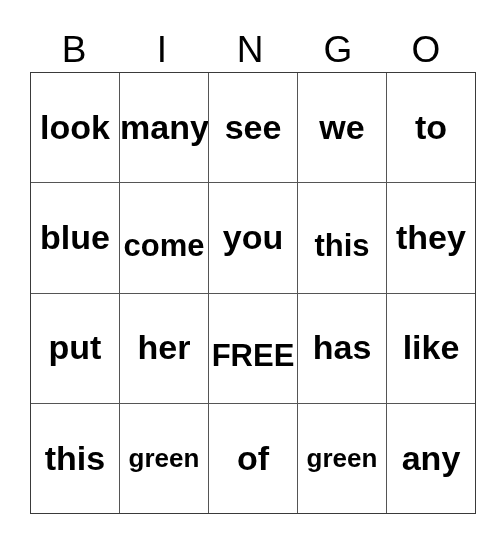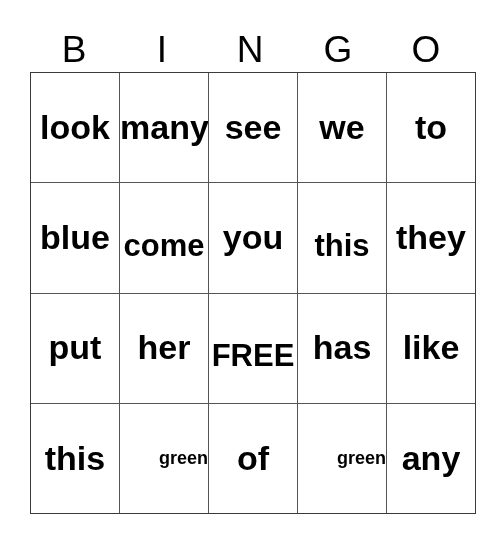--- a/index.html
+++ b/index.html
@@ -73,21 +73,21 @@
   }
 
   .cell-text {
     display: block;
     font-size: 34px;
     line-height: 1.05;
     color: #000000;
   }
   
   .cell-text.fit-sm  { font-size: 31px; margin-top: 17px; }
-  .cell-text.fit-xs  { font-size: 18px; text-align: right; }
+  .cell-text.fit-xs  { font-size: 26px; }
 </style>
 </head>
 <body>
 
 <div id="card">
 
   <div id="header-row">
     <div class="header-letter">B</div>
     <div class="header-letter">I</div>
     <div class="header-letter">N</div>

